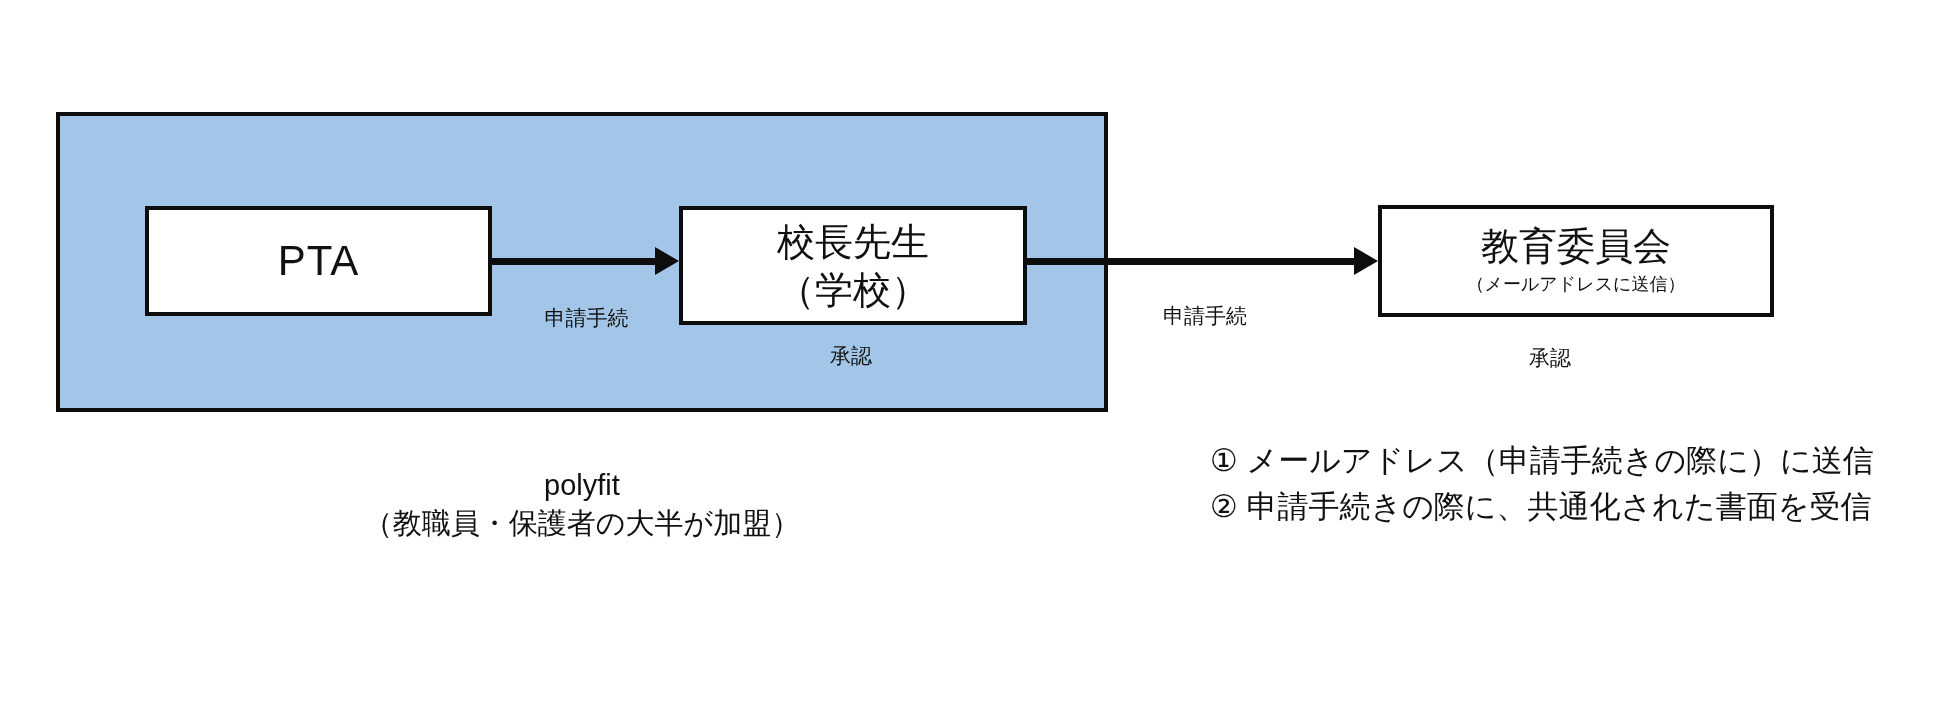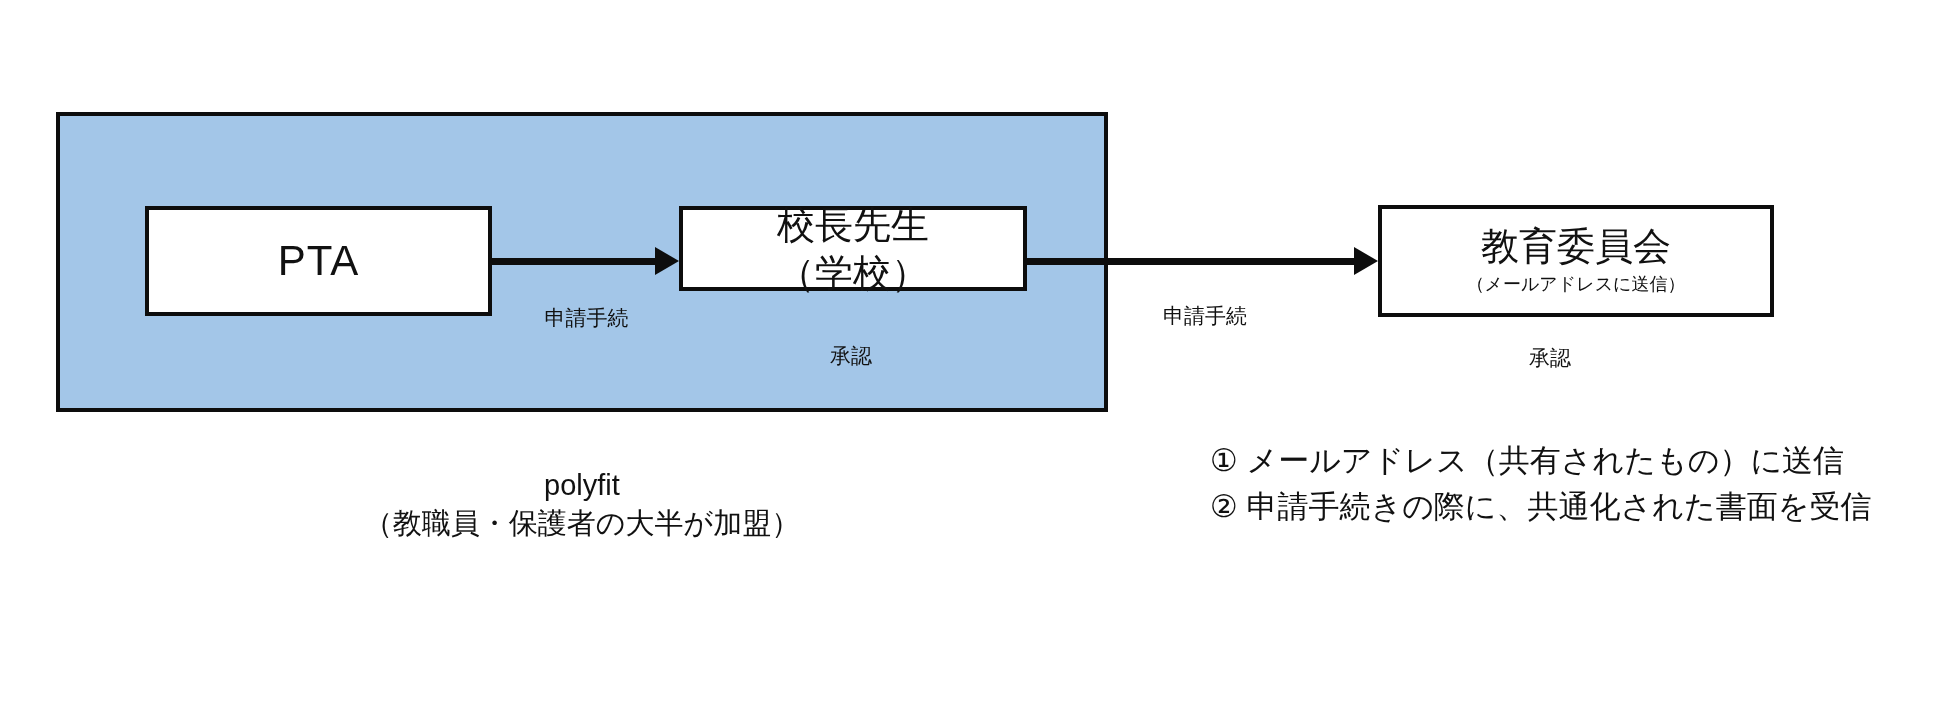--- a/index.html
+++ b/index.html
@@ -30,21 +30,21 @@
   .node {
     background: #ffffff;
     border: 4px solid #0d0d0d;
     display: flex;
     flex-direction: column;
     align-items: center;
     justify-content: center;
     text-align: center;
   }
   .node-pta    { left: 145px;  top: 206px; width: 347px; height: 110px; }
-  .node-princ  { left: 679px;  top: 206px; width: 348px; height: 85px; }
+  .node-princ  { left: 679px;  top: 206px; width: 348px; height: 119px; }
   .node-board  { left: 1378px; top: 205px; width: 396px; height: 112px; }
 
   .pta-title    { font-size: 42px; line-height: 1; letter-spacing: 1px; }
   .princ-title  { font-size: 38px; line-height: 48px; }
   .princ-sub    { font-size: 38px; line-height: 48px; font-family: Liberation Serif, serif; }
   .board-title  { font-size: 38px; line-height: 46px; }
   .board-sub    { font-size: 18px; line-height: 30px; }
 
   
   .arrow-shaft {
@@ -130,17 +130,17 @@
   <div class="abs flabel lbl-approve-1">承認</div>
   <div class="abs flabel lbl-apply-2">申請手続</div>
   <div class="abs flabel lbl-approve-2">承認</div>
 
   <div class="abs group-caption">
     <div>polyfit</div>
     <div>（教職員・保護者の大半が加盟）</div>
   </div>
 
   <div class="abs notes">
-    <div class="note-line">① メールアドレス（共有されたもの）に送信</div>
+    <div class="note-line">① メールアドレス（申請手続きの際に）に送信</div>
     <div class="note-line">② 申請手続きの際に、共通化された書面を受信</div>
   </div>
 
 </div>
 
 </body></html>

